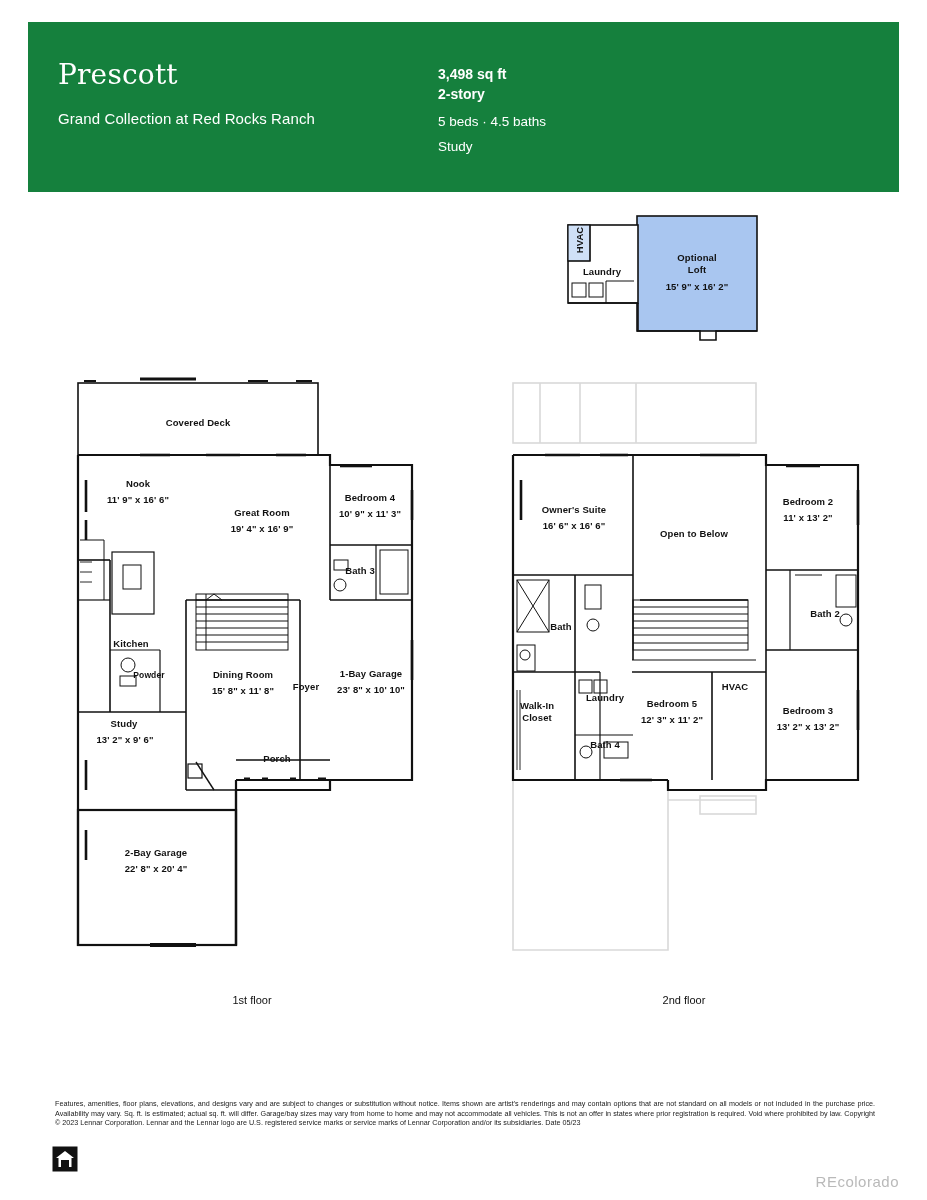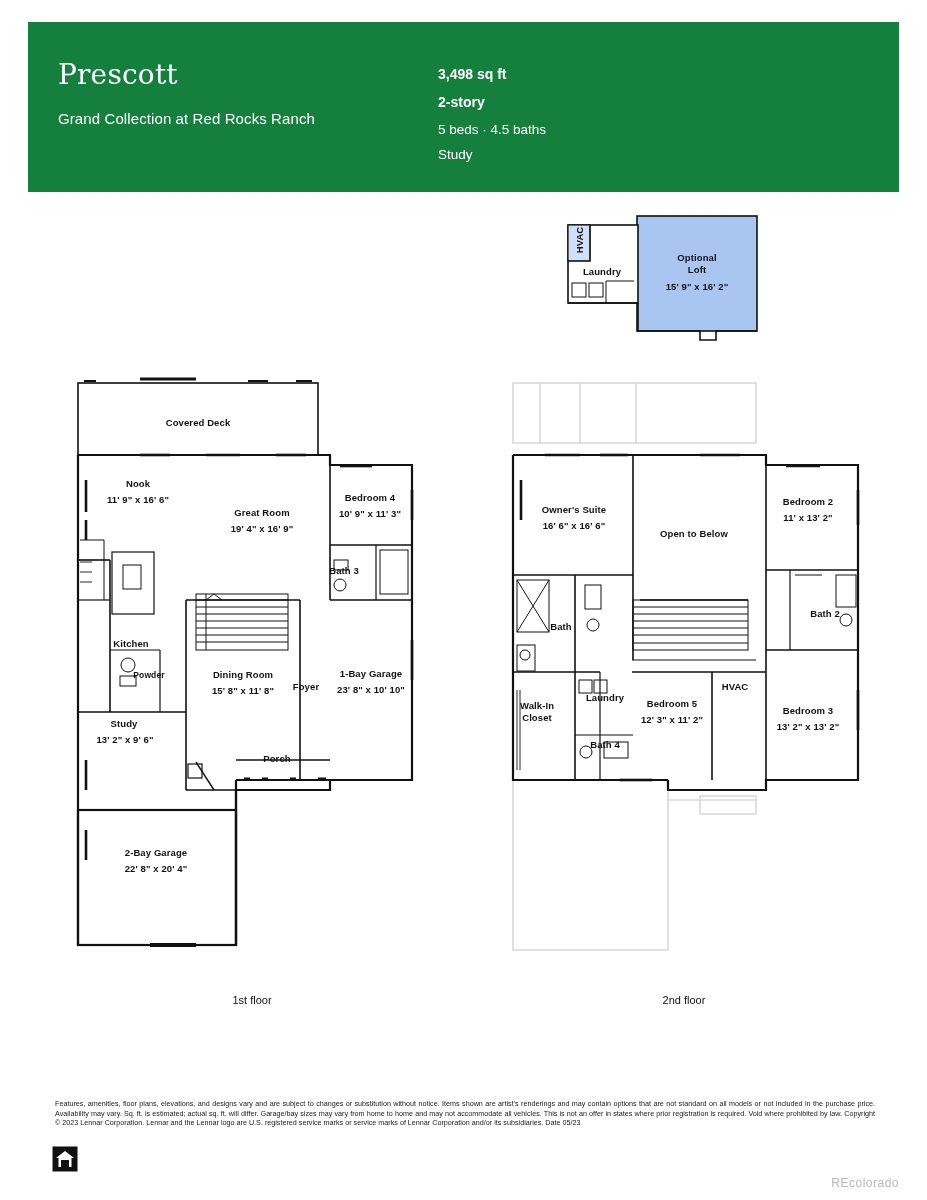--- a/index.html
+++ b/index.html
@@ -17,21 +17,21 @@
   }
   .plan-name{
     position:absolute;left:30px;top:36px;font-size:28px;font-weight:400;
     letter-spacing:.2px;font-family:"DejaVu Serif", serif;
   }
   .collection{
     position:absolute;left:30px;top:88px;font-size:15px;font-weight:400;
     letter-spacing:.1px;
   }
   .specs{position:absolute;left:410px;top:44px;width:420px;}
-  .specs .sq{font-size:14px;font-weight:bold;margin-bottom:12px;}
+  .specs .sq{font-size:14px;font-weight:bold;margin-bottom:4px;}
   .specs .story{font-size:14px;font-weight:bold;margin-bottom:12px;}
   .specs .line{font-size:13.5px;margin-bottom:10px;font-weight:400;}
 
   
   .draw{position:absolute;left:0;top:0;width:927px;height:1200px;pointer-events:none;}
 
   .lbl{
     position:absolute;font-size:9.5px;line-height:12px;text-align:center;
     font-weight:bold;color:#111;letter-spacing:.1px;white-space:nowrap;
   }
@@ -51,21 +51,21 @@
     font-family:"Liberation Sans", sans-serif;font-weight:bold;font-size:30px;
     letter-spacing:1px;color:#1b4ea0;
   }
   .lennar-bar{width:150px;height:6px;background:#1b4ea0;margin-top:2px;margin-left:auto;}
   .disclaimer{
     position:absolute;left:55px;top:1099px;width:820px;font-size:7.2px;line-height:9.6px;
     color:#1a1a1a;text-align:justify;
   }
   .eho{position:absolute;left:52px;top:1146px;width:26px;height:26px;}
   .watermark{
-    position:absolute;right:28px;bottom:10px;font-size:12px;color:#b9b9b9;letter-spacing:.5px;
+    position:absolute;right:28px;bottom:10px;font-size:15px;color:#b9b9b9;letter-spacing:.5px;
   }
   .sep{color:#111;}
 </style>
 </head>
 <body>
 
 <div class="page">
 
   <div class="header">
     <div class="plan-name">Prescott</div>
@@ -254,21 +254,21 @@
 
   <div class="lbl" style="left:92px;top:478px;width:92px;">Nook</div>
   <div class="lbl" style="left:84px;top:494px;width:108px;">11' 9" x 16' 6"</div>
 
   <div class="lbl" style="left:198px;top:507px;width:128px;">Great Room</div>
   <div class="lbl" style="left:196px;top:523px;width:132px;">19' 4" x 16' 9"</div>
 
   <div class="lbl" style="left:324px;top:492px;width:92px;">Bedroom 4</div>
   <div class="lbl" style="left:322px;top:508px;width:96px;">10' 9" x 11' 3"</div>
 
-  <div class="lbl" style="left:314px;top:565px;width:60px;">Bath 3</div>
+  <div class="lbl" style="left:330px;top:565px;width:60px;">Bath 3</div>
 
   <div class="lbl" style="left:96px;top:638px;width:70px;">Kitchen</div>
   <div class="lbl small" style="left:118px;top:669px;width:62px;">Powder</div>
 
   <div class="lbl" style="left:192px;top:669px;width:102px;">Dining Room</div>
   <div class="lbl" style="left:190px;top:685px;width:106px;">15' 8" x 11' 8"</div>
 
   <div class="lbl" style="left:278px;top:681px;width:56px;">Foyer</div>
 
   <div class="lbl" style="left:326px;top:668px;width:90px;">1-Bay Garage</div>

